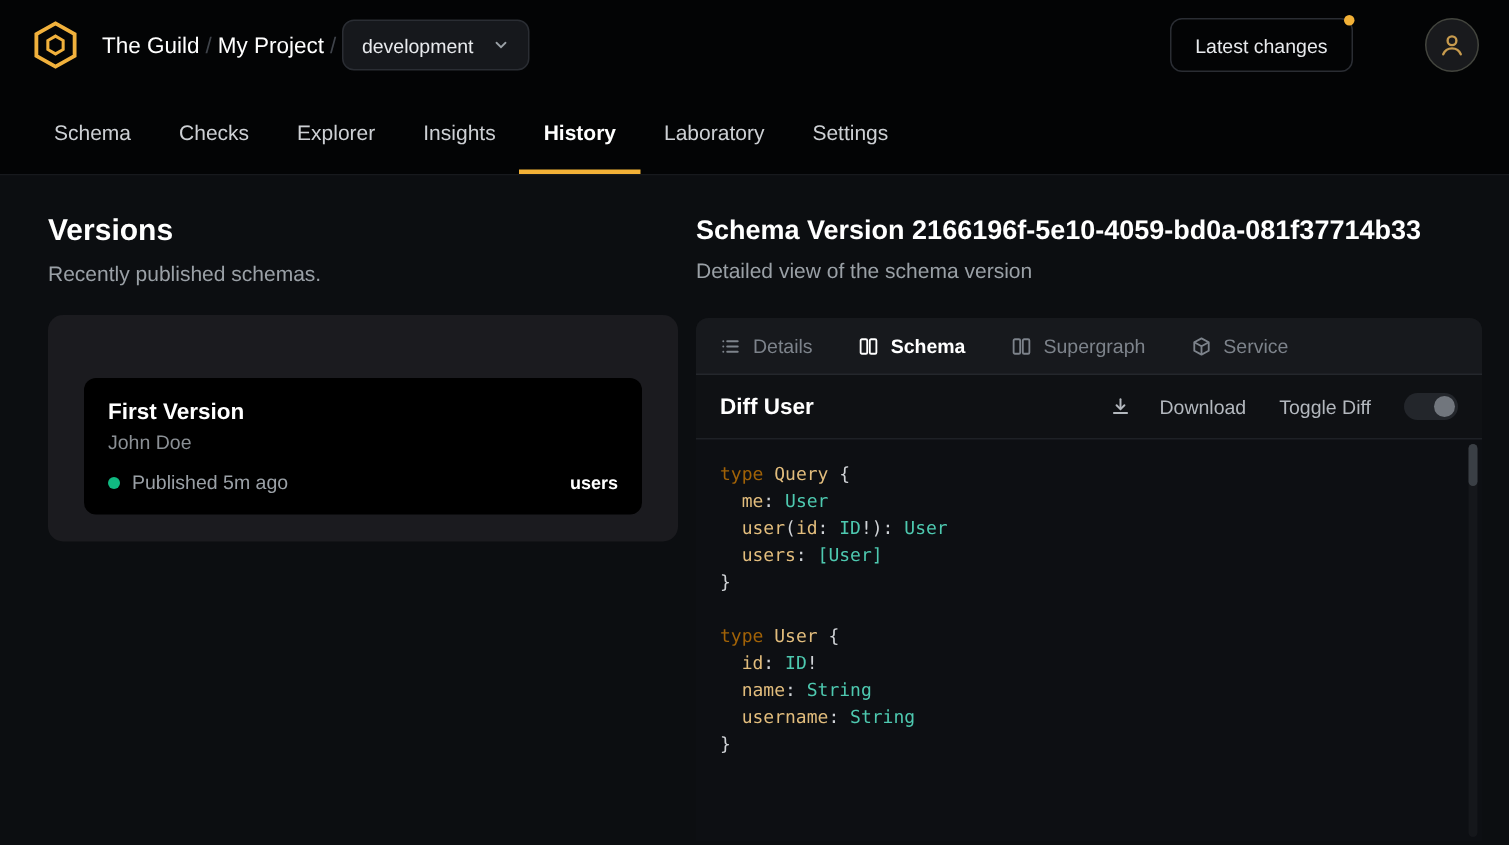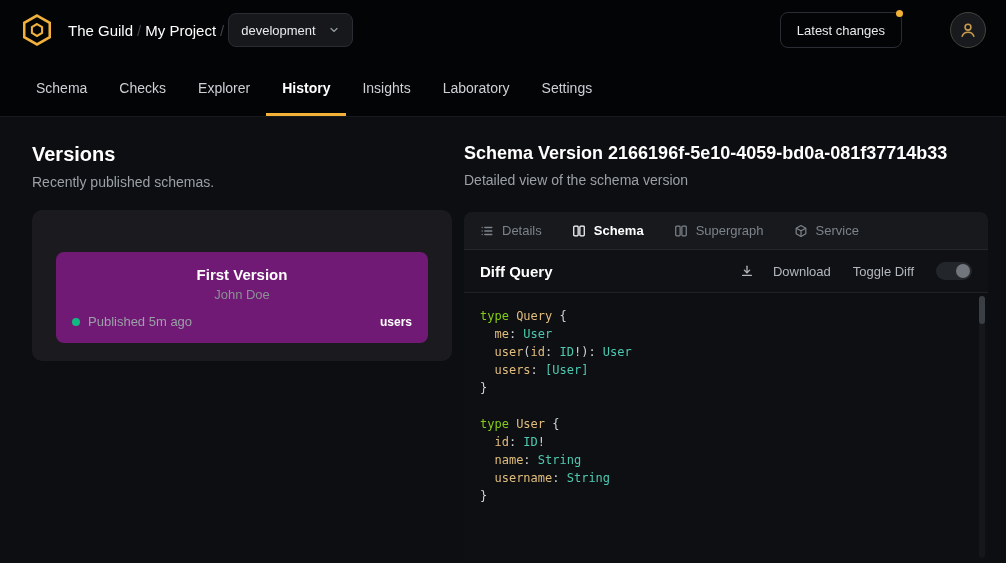--- a/index.html
+++ b/index.html
@@ -39,21 +39,21 @@
   .cdn-link { margin-left:auto; display:flex; align-items:center; gap:8px; color:#f0b429;
     font-size:13px; font-weight:600; cursor:pointer; }
   
   main { display:flex; height:446px; }
   .left-col { width:464px; padding:26px 32px 0; }
   .right-col { flex:1; padding:26px 18px 0 0; }
   .page-title { font-size:20px; font-weight:700; color:#ffffff; }
   .detail-title { font-size:18px; font-weight:700; color:#ffffff; white-space:nowrap; }
   .subtitle { font-size:14px; color:#9aa0a6; margin-top:8px; }
   .card { margin-top:20px; background:#1b1b1f; border-radius:10px; padding:42px 24px 18px; width:420px; }
-  .version-item { background:#701a75; border-radius:8px; padding:14px 16px; cursor:pointer;text-align:center; }
+  .version-item { background:#000000; border-radius:8px; padding:14px 16px; cursor:pointer; }
   .v-name { font-size:15px; font-weight:700; color:#ffffff; }
   .v-author { font-size:13px; color:#8b9095; margin-top:4px; }
   .v-row { display:flex; align-items:center; gap:8px; margin-top:12px; font-size:13px; color:#9aa0a6; }
   .status-dot { width:8px; height:8px; border-radius:50%; background:#10b981; flex:none; }
   .v-service { margin-left:auto; font-size:12px; font-weight:700; color:#ffffff; }
   
   .panel { margin-top:24px; height:349px; display:flex; flex-direction:column;
     background:#0f1114; border-radius:8px 8px 0 0; overflow:hidden; }
   .panel-tabs { height:38px; background:#17191d; display:flex; align-items:center; padding:0 16px;
     gap:30px; border-bottom:1px solid #24272c; flex:none; }
@@ -64,21 +64,21 @@
   .diff-title { font-size:15px; font-weight:700; color:#ffffff; }
   .diff-actions { margin-left:auto; display:flex; align-items:center; gap:22px; }
   .dl-btn { display:flex; align-items:center; gap:19px; background:none; border:none; color:#b3b8be;
     font-size:13px; cursor:pointer; font-family:inherit; }
   .toggle-label { font-size:13px; color:#b3b8be; }
   .toggle { width:36px; height:18px; border-radius:9px; background:#23262b; position:relative; cursor:pointer; }
   .knob { position:absolute; top:2px; right:2px; width:14px; height:14px; border-radius:50%; background:#71767d; }
   .code-wrap { flex:1; position:relative; background:#0d0f13; border-top:1px solid #1e2126; overflow:hidden; }
   pre.code { padding:14px 16px; font-family:"DejaVu Sans Mono", monospace; font-size:12px;
     line-height:18px; white-space:pre; }
-  .tok-kw { color:#84cc16; }
+  .tok-kw { color:#a16207; }
   .tok-fd, .tok-def { color:#e2bd7d; }
   .tok-ty { color:#4ec9b0; }
   .tok-pl { color:#cfd2d6; }
   .sb-track { position:absolute; top:3px; right:3px; bottom:3px; width:6px; background:#15171b; border-radius:3px; }
   .sb-thumb { width:6px; height:28px; background:#3a3f45; border-radius:3px; }
 </style>
 </head>
 <body>
 
 <div class="app">
@@ -119,22 +119,22 @@
         </span>
       </button>
     </div>
   </header>
 
   <nav class="mainnav">
     <div class="tab-list">
         <div class="nav-tab">Schema</div>
         <div class="nav-tab">Checks</div>
         <div class="nav-tab">Explorer</div>
+        <div class="nav-tab">Insights</div>
         <div class="nav-tab active">History</div>
-        <div class="nav-tab">Insights</div>
         <div class="nav-tab">Laboratory</div>
         <div class="nav-tab">Settings</div>
       </div>
   </nav>
 
   <main>
     <section class="left-col">
       <h2 class="page-title">Versions</h2>
       <p class="subtitle">Recently published schemas.</p>
       <div class="card">
@@ -187,21 +187,21 @@
                 <svg width="14" height="14" viewBox="0 0 16 16" fill="none" stroke="currentColor" stroke-width="1.4" stroke-linejoin="round">
                   <path d="M8 1.8l5.5 3v6.4L8 14.2l-5.5-3V4.8z"></path>
                   <path d="M2.5 4.8L8 7.8l5.5-3M8 7.8v6.4"></path>
                 </svg>
               </span>
               <span>Service</span>
             </div>
           </div>
 
         <div class="diff-bar">
-          <div class="diff-title">Diff Query</div>
+          <div class="diff-title">Diff User</div>
           <div class="diff-actions">
             <button class="dl-btn">
               <span style="display:flex">
                 <svg width="14" height="14" viewBox="0 0 16 16" fill="none" stroke="currentColor" stroke-width="1.5" stroke-linecap="round">
                   <path d="M8 2.5v7"></path>
                     <path d="M5 7l3 3 3-3"></path>
                     <path d="M3 13h10"></path>
                 </svg>
               </span>
               <span>Download</span>

